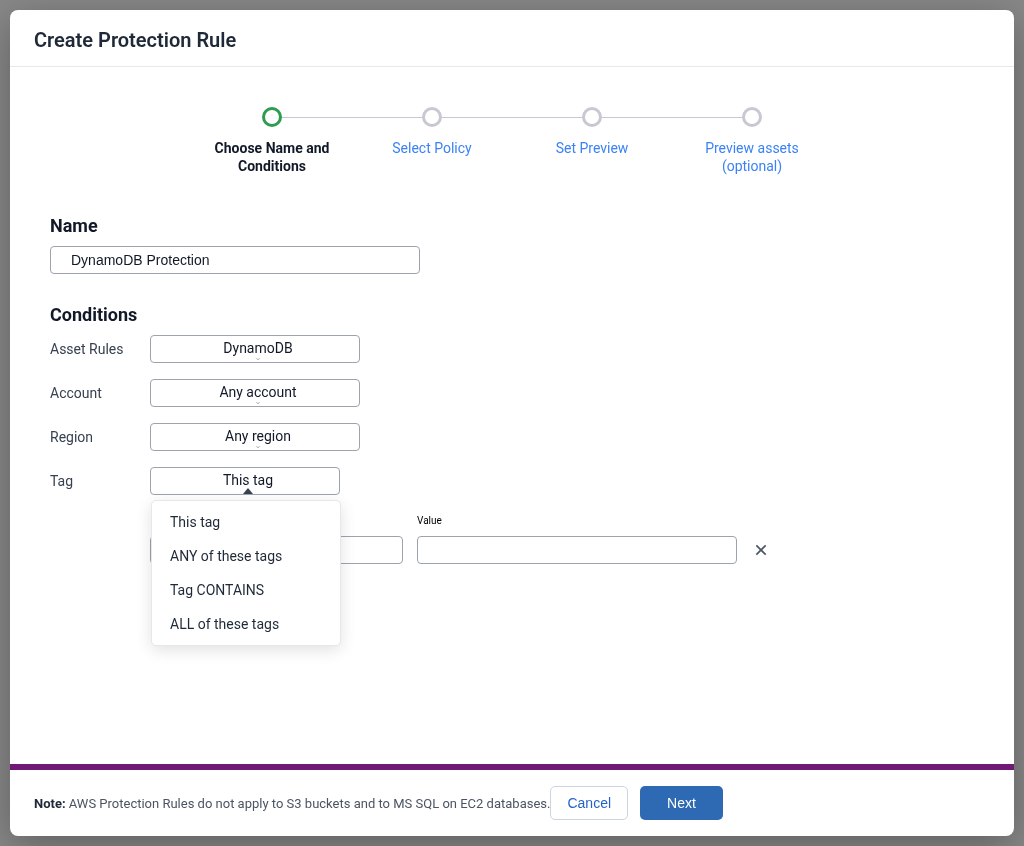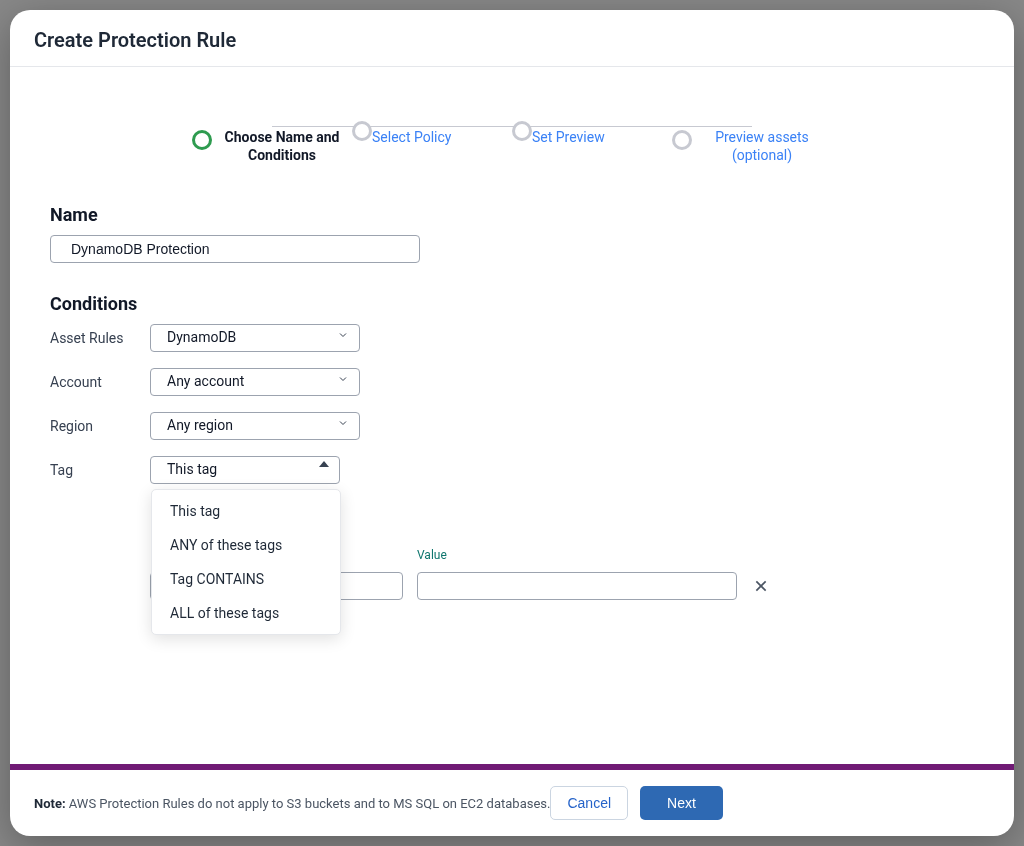--- a/index.html
+++ b/index.html
@@ -15,25 +15,24 @@
       overflow: hidden;
       position: relative;
     }
     .modal {
       position: absolute;
       top: 10px;
       left: 10px;
       right: 10px;
       bottom: 10px;
       background: #fff;
-      border-radius: 20px;
+      border-radius: 8px;
       display: flex;
       flex-direction: column;
       box-shadow: 0 10px 40px rgba(0,0,0,0.3);
-      gap: 9px;
     }
     .modal-header {
       padding: 18px 24px 14px;
       border-bottom: 1px solid #e5e7eb;
     }
     .modal-title {
       font-size: 20px;
       font-weight: 600;
       color: #1f2937;
     }
@@ -45,21 +44,21 @@
     }
     .stepper {
       display: flex;
       justify-content: center;
       align-items: flex-start;
       margin: 16px 0 40px;
       position: relative;
     }
     .step {
       display: flex;
-      flex-direction: row;
+      flex-direction: column;
       align-items: center;
       width: 160px;
       position: relative;
     }
     .step-circle {
       width: 20px;
       height: 20px;
       border-radius: 50%;
       border: 3px solid #c7c9d1;
       background: #fff;
@@ -122,27 +121,29 @@
       width: 100px;
       font-size: 14px;
       color: #374151;
     }
     .select {
       width: 210px;
       height: 28px;
       border: 1px solid #9ca3af;
       border-radius: 4px;
       display: flex;
+      align-items: center;
       justify-content: space-between;
       padding: 4px 10px 0 16px;
       font-size: 14px;
       color: #111827;
       background: #fff;
       cursor: pointer;
       position: relative;
+      flex-direction: column;
     }
     .select-tag {
       width: 190px;
     }
     .chev-up {
       width: 0;
       height: 0;
       border-left: 5px solid transparent;
       border-right: 5px solid transparent;
       border-bottom: 6px solid #374151;
@@ -176,24 +177,23 @@
       align-items: flex-end;
       gap: 14px;
       margin-left: 100px;
       margin-top: 20px;
     }
     .kv-col {
       display: flex;
       flex-direction: column;
     }
     .kv-label {
-      font-size: 12px;
-      color: #0f766e;
+      font-size: 10px;
+      color: #000000;
       margin-bottom: 10px;
-      margin-top: 44px;
     }
     .kv-input {
       width: 200px;
       height: 28px;
       border: 1px solid #9ca3af;
       border-radius: 4px;
       padding: 0 8px;
       font-size: 14px;
     }
     .kv-value-col .kv-input {

